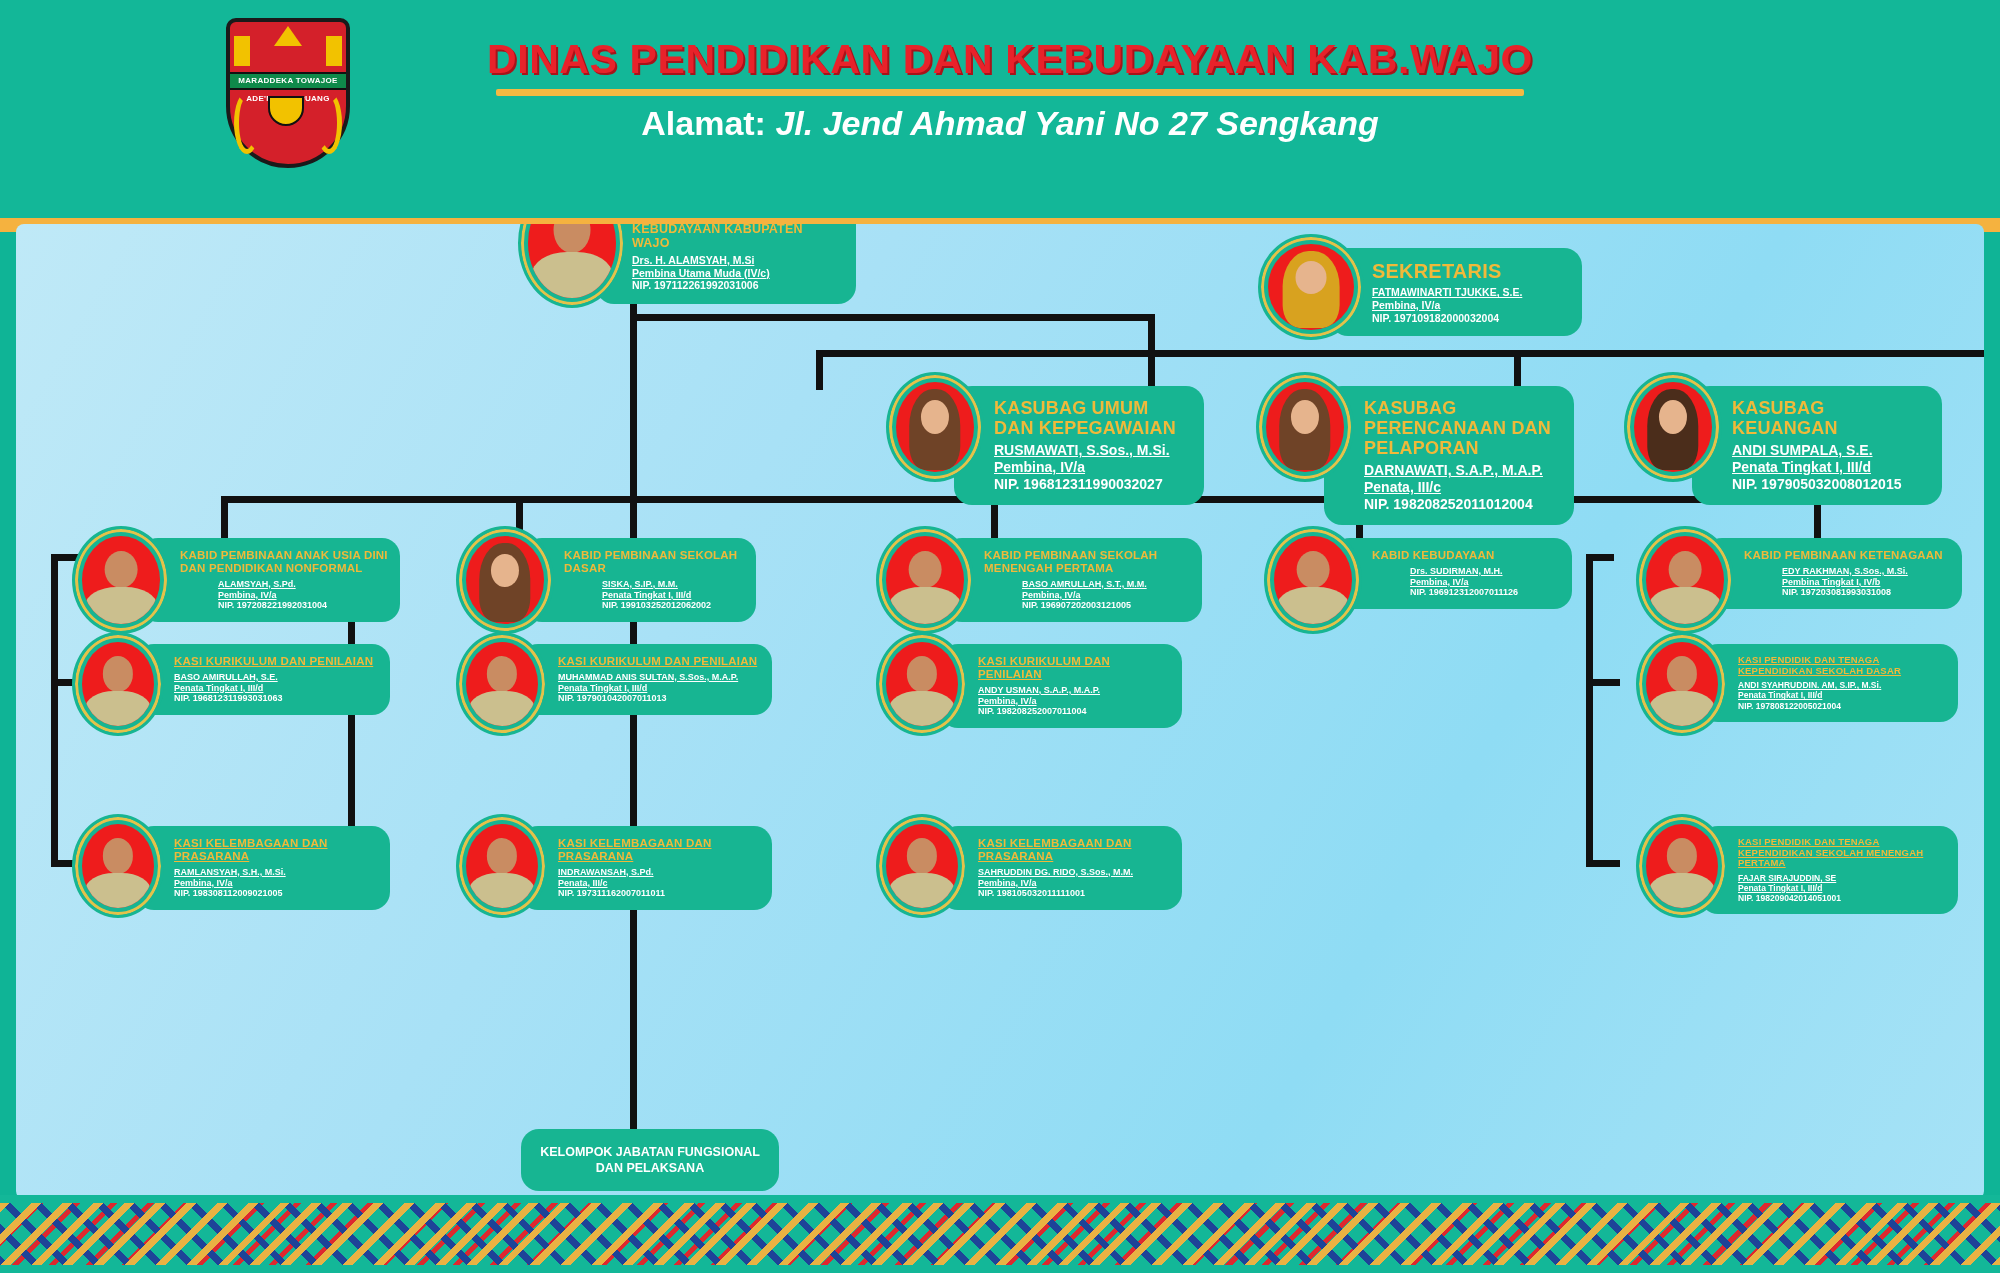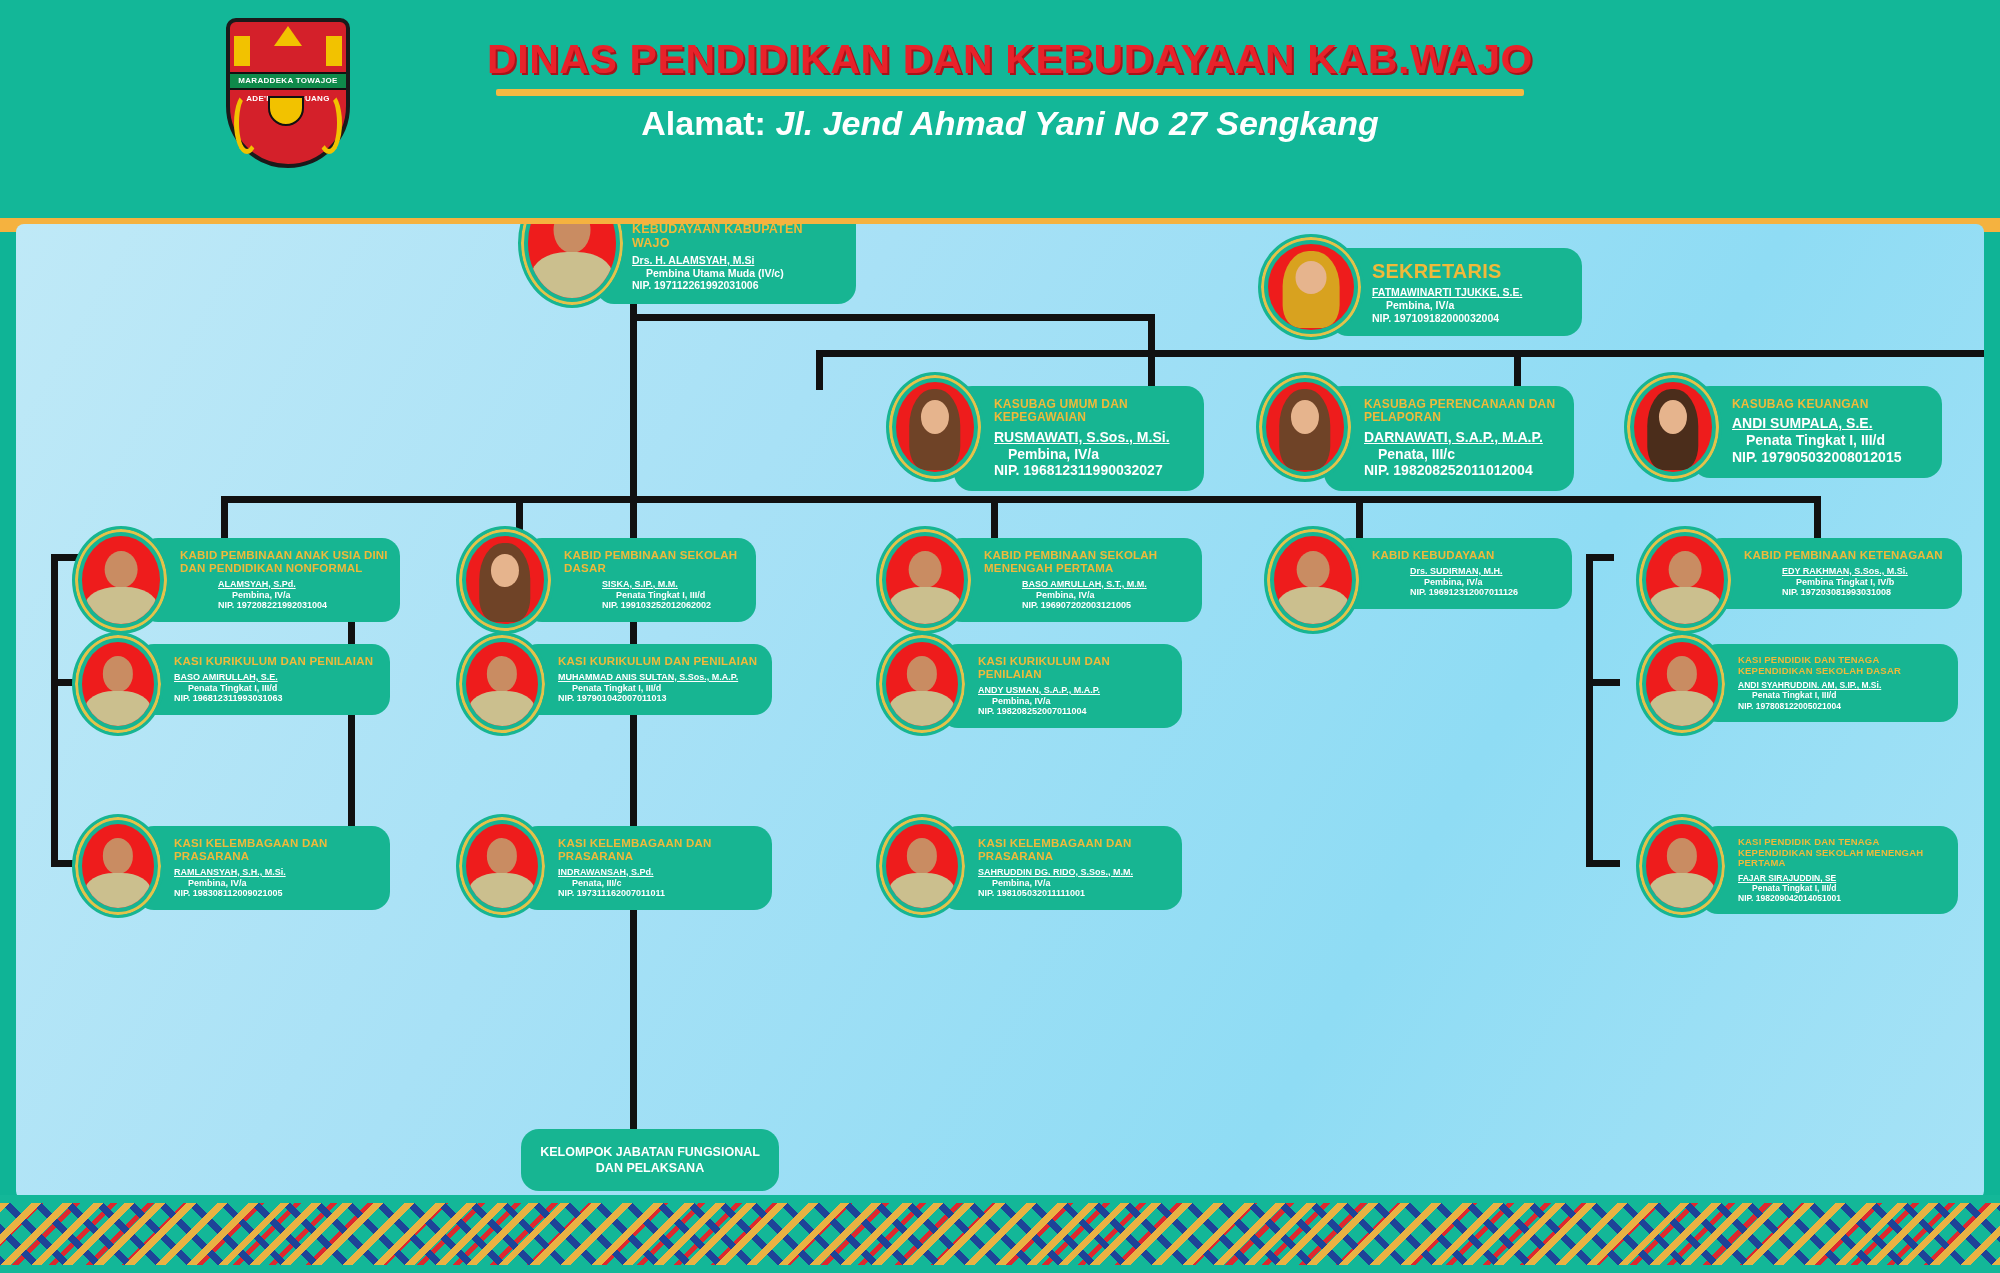--- a/index.html
+++ b/index.html
@@ -186,23 +186,22 @@
   }
   .node .box .role {
     color: #f0b93a; font-weight: bold; line-height: 1.12;
     letter-spacing: .2px;
   }
   .node .box .nm {
     color: #ffffff; font-weight: bold; text-decoration: underline;
     line-height: 1.2; margin-top: 4px;
   }
   .node .box .rk {
-    color: #ffffff; font-weight: bold; 
+    color: #ffffff; font-weight: bold; text-decoration: underline;
     line-height: 1.2;
-    margin-left: 14px;
   }
   .node .box .nip {
     color: #ffffff; font-weight: bold; line-height: 1.2;
   }
 
   
   
   .lvl-head .photo { width: 108px; height: 130px; border-radius: 50%; }
   .lvl-head .box   { left: 78px; top: 18px; width: 260px; padding: 12px 14px 12px 36px; }
   .lvl-head .role  { font-size: 12.5px; }
@@ -210,31 +209,31 @@
 
   
   .lvl-sek .photo { width: 106px; height: 106px; }
   .lvl-sek .box   { left: 72px; top: 14px; width: 252px; padding: 12px 14px 12px 42px; }
   .lvl-sek .role  { font-size: 20px; color:#f0b93a; }
   .lvl-sek .nm, .lvl-sek .rk, .lvl-sek .nip { font-size: 10.5px; }
 
   
   .lvl-2 .photo { width: 98px; height: 110px; }
   .lvl-2 .box   { left: 68px; top: 14px; padding: 12px 14px 12px 40px; }
-  .lvl-2 .role  { font-size: 12px; }
+  .lvl-2 .role  { font-size: 18px; }
   .lvl-2 .nm, .lvl-2 .rk, .lvl-2 .nip { font-size: 14px; }
 
   .lvl-3 .photo { width: 98px; height: 108px; }
   .lvl-3 .box   { left: 68px; top: 12px; padding: 11px 12px 11px 40px; }
   .lvl-3 .role  { font-size: 11.5px; }
   .lvl-3 .nm, .lvl-3 .rk, .lvl-3 .nip { font-size: 9px; padding-left: 38px; }
 
   .lvl-4 .photo { width: 92px; height: 104px; }
   .lvl-4 .box   { left: 64px; top: 12px; padding: 11px 12px 11px 38px; }
-  .lvl-4 .role  { font-size: 11.5px; }
+  .lvl-4 .role  { font-size: 11.5px; text-decoration: underline; }
   .lvl-4 .nm, .lvl-4 .rk, .lvl-4 .nip { font-size: 9px; }
 
   .lvl-small .role { font-size: 9.5px; }
   .lvl-small .nm, .lvl-small .rk, .lvl-small .nip { font-size: 8.5px; }
 
   
   .fungsional {
     position: absolute;
     background: #17b592; border-radius: 18px;
     color: #ffffff; font-weight: bold; font-size: 12.5px;

